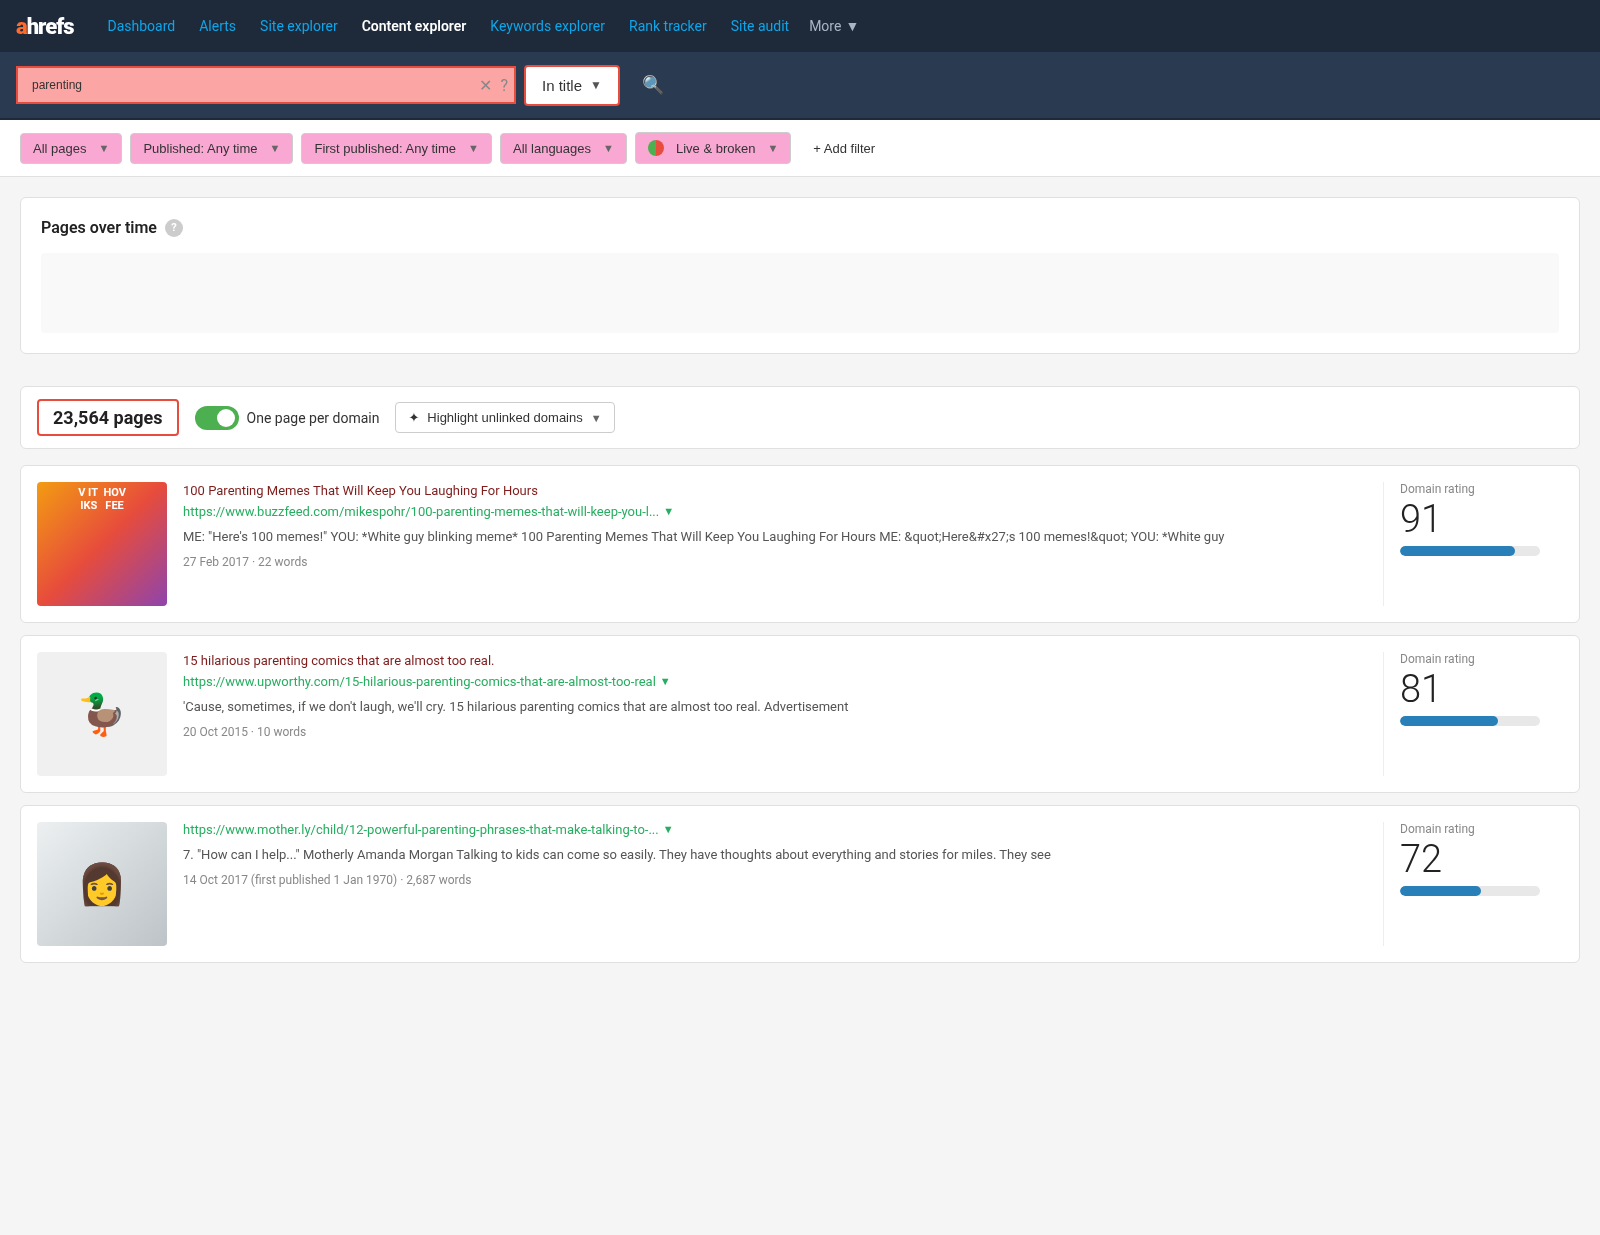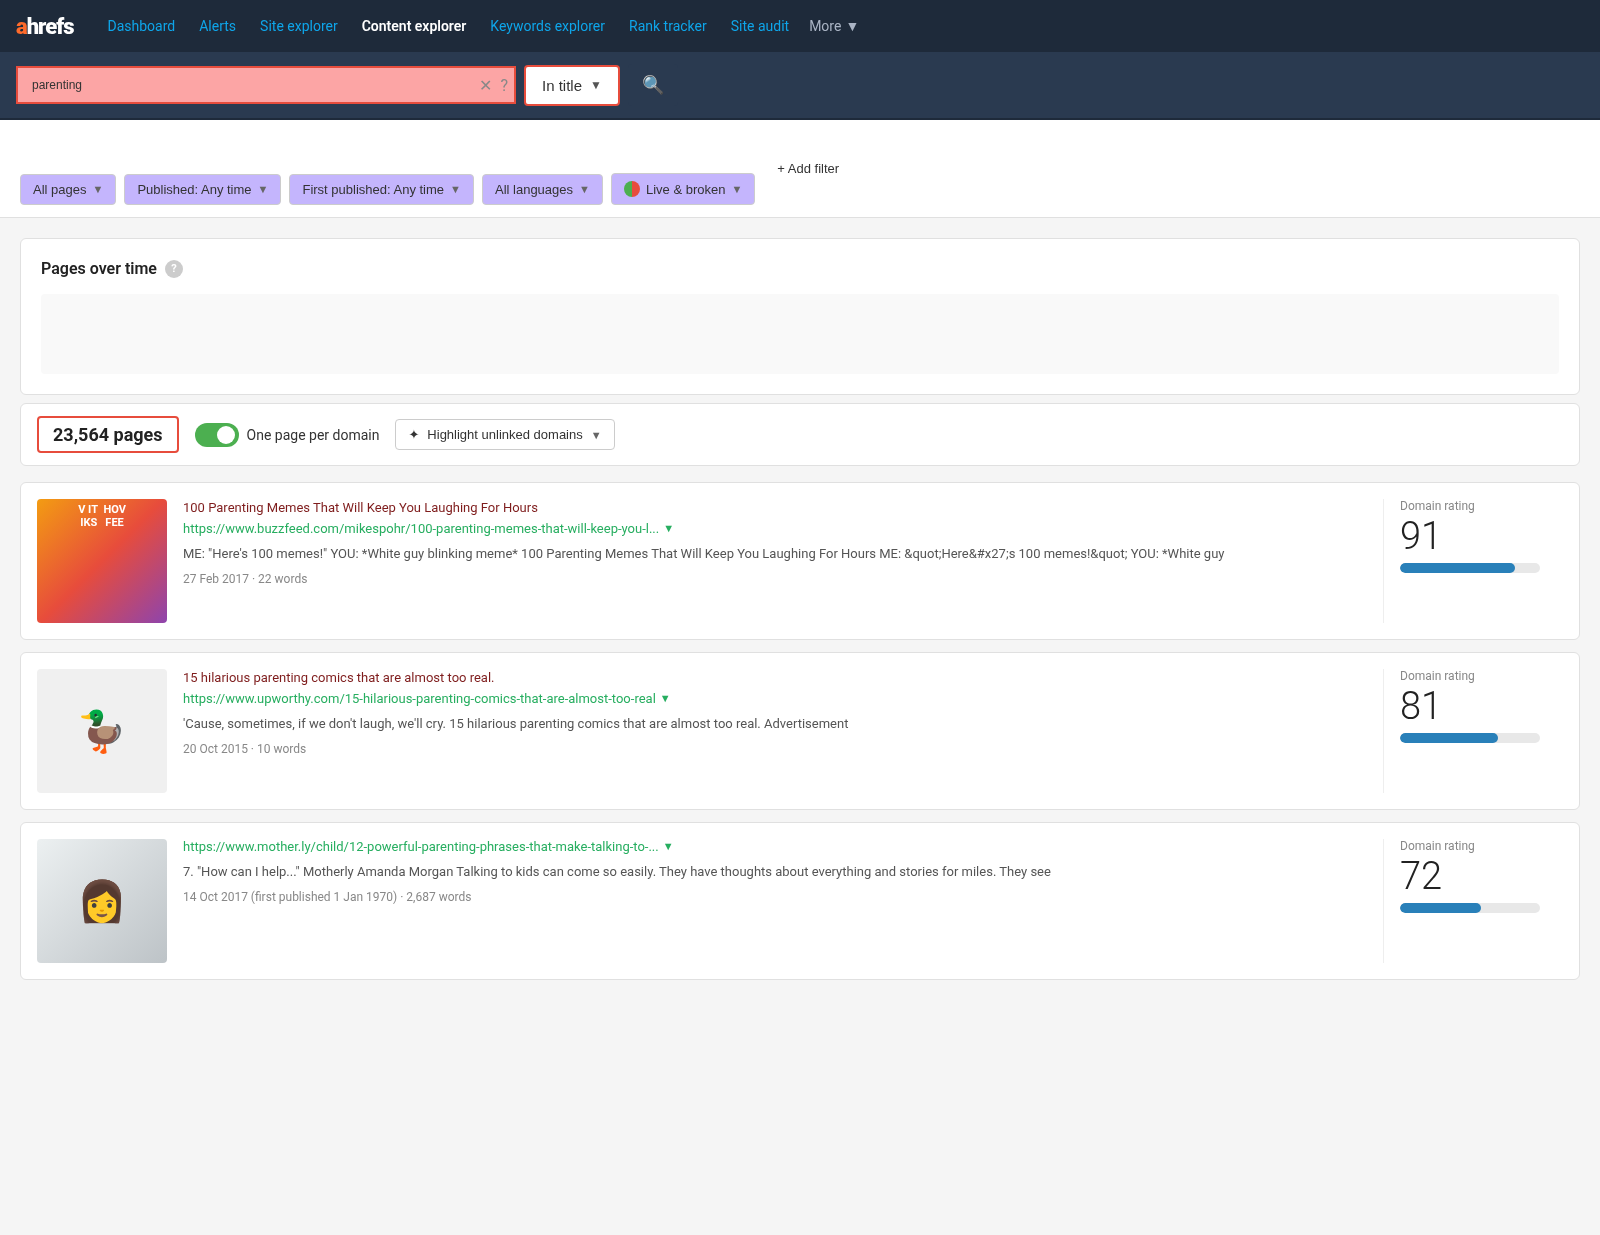--- a/index.html
+++ b/index.html
@@ -19,30 +19,30 @@
     .search-input-wrap { position: relative; flex: 1; max-width: 500px; }
     .search-input { width: 100%; background: #fca5a5; border: 2px solid #e74c3c; border-radius: 0; padding: 10px 60px 10px 14px; font-size: 12px; color: #333; outline: none; }
     .search-input-icons { position: absolute; right: 8px; top: 50%; transform: translateY(-50%); display: flex; gap: 8px; align-items: center; color: #888; }
     .search-input-icons span { cursor: pointer; font-size: 16px; }
     .search-type-btn { background: white; border: 2px solid #e74c3c; border-radius: 4px; padding: 10px 16px; font-size: 15px; color: #333; cursor: pointer; display: flex; align-items: center; gap: 8px; white-space: nowrap; }
     .search-type-btn .chevron { color: #555; font-size: 12px; }
     .search-go-btn { background: #2a3a50; border: none; cursor: pointer; color: white; font-size: 18px; padding: 10px 14px; border-radius: 4px; }
 
     
     .filters { background: white; padding: 12px 20px; display: flex; align-items: center; gap: 8px; border-bottom: 1px solid #e0e0e0; flex-wrap: wrap; }
-    .filter-btn { border: 1px solid #ccc; background: #c4b5fd; border-radius: 4px; padding: 7px 12px; font-size: 13px; color: #333; cursor: pointer; display: flex; align-items: center; gap: 6px; white-space: nowrap; margin-top: 41px; }
+    .filter-btn { border: 1px solid #ccc; background: #f9a8d4; border-radius: 4px; padding: 7px 12px; font-size: 13px; color: #333; cursor: pointer; display: flex; align-items: center; gap: 12px; white-space: nowrap; }
     .filter-chevron { font-size: 11px; color: #666; }
     .add-filter-btn { border: none; background: none; color: #333; cursor: pointer; font-size: 13px; display: flex; align-items: center; gap: 6px; padding: 7px 8px; margin-left: 6px; }
     .live-icon { width: 16px; height: 16px; border-radius: 50%; background: conic-gradient(#e74c3c 0% 50%, #4caf50 50% 100%); display: inline-block; vertical-align: middle; }
 
     
     .main { padding: 20px; }
 
     
-    .pages-over-time { background: white; border-radius: 6px; padding: 20px; margin-bottom: 8px; border: 1px solid #e0e0e0; }
+    .pages-over-time { background: white; border-radius: 6px; padding: 20px; margin-bottom: 32px; border: 1px solid #e0e0e0; }
     .section-title { font-size: 16px; font-weight: 600; display: flex; align-items: center; gap: 8px; color: #222; }
     .help-icon { width: 18px; height: 18px; border-radius: 50%; background: #ccc; color: white; font-size: 11px; display: inline-flex; align-items: center; justify-content: center; cursor: pointer; font-weight: bold; }
     .chart-placeholder { height: 80px; background: #f9f9f9; margin-top: 16px; border-radius: 4px; }
 
     
     .results-header { display: flex; align-items: center; gap: 16px; margin-bottom: 16px; padding: 12px 16px; background: white; border-radius: 6px; border: 1px solid #e0e0e0; }
     .pages-count { font-size: 18px; font-weight: 700; color: #222; border: 2px solid #e74c3c; padding: 6px 14px; border-radius: 4px; }
     .toggle-wrap { display: flex; align-items: center; gap: 8px; }
     .toggle { position: relative; width: 44px; height: 24px; }
     .toggle input { opacity: 0; width: 0; height: 0; }

